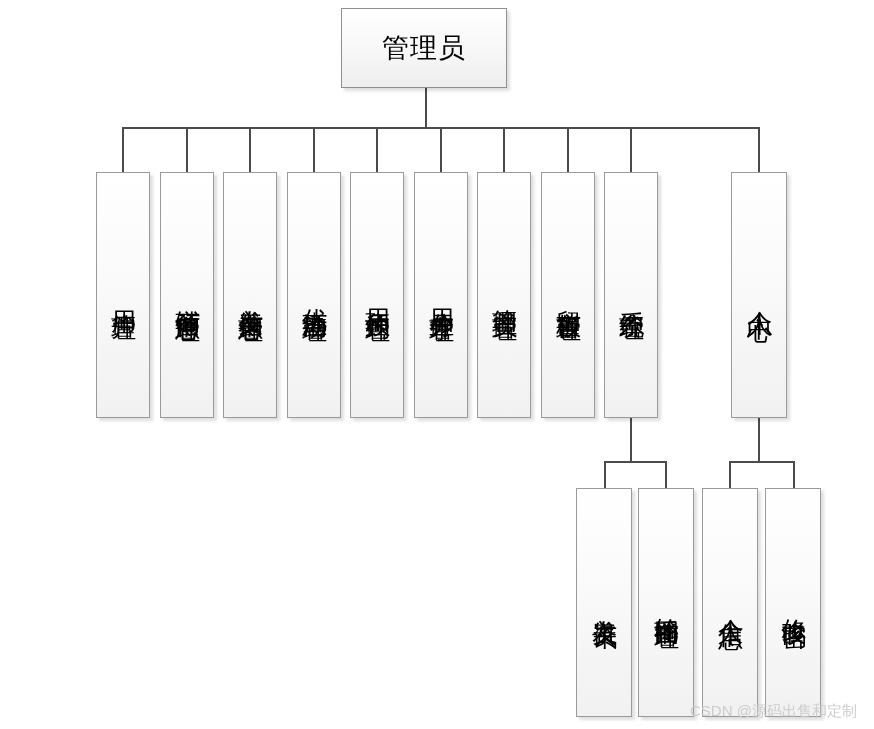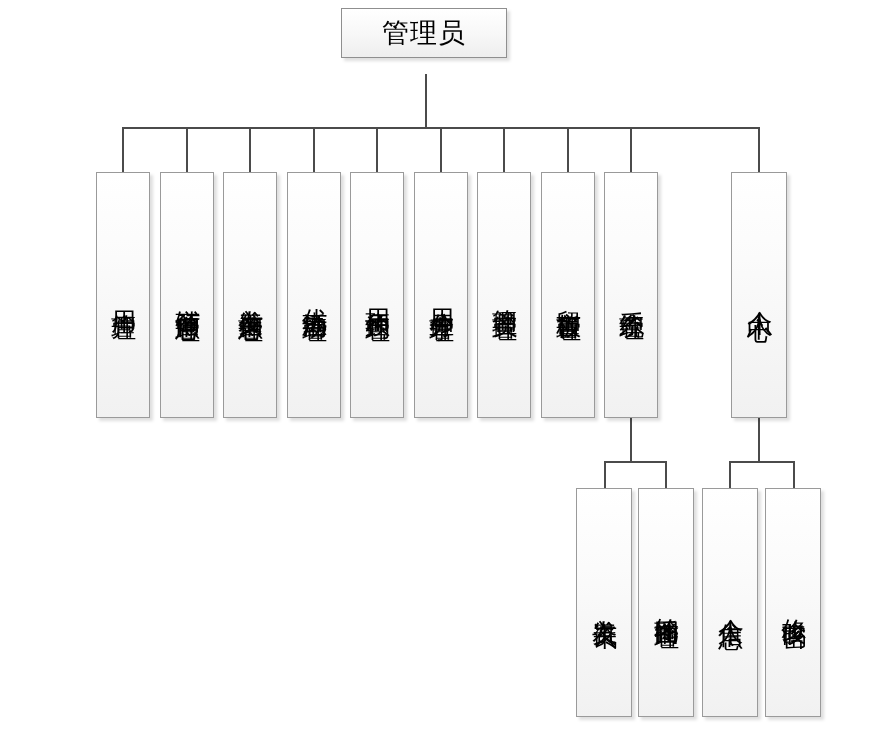--- a/index.html
+++ b/index.html
@@ -78,21 +78,21 @@
     white-space: nowrap;
     pointer-events: none;
     opacity: 0.92;
   }
 </style>
 </head>
 <body>
 
 <div id="canvas">
 
-  <div class="node root" style="left:341px; top:8px; width:166px; height:50px;">
+  <div class="node root" style="left:341px; top:8px; width:166px; height:80px;">
     <span class="label">管理员</span>
   </div>
 
   <div class="conn-v" style="left:425px; top:74px; height:54px;"></div>
 
   <div class="conn-h" style="left:122px; top:127px; width:638px;"></div>
 
   <div class="conn-v" style="left:122px; top:127px; height:46px;"></div>
   <div class="conn-v" style="left:186px; top:127px; height:46px;"></div>
   <div class="conn-v" style="left:249px; top:127px; height:46px;"></div>
@@ -163,14 +163,15 @@
   </div>
 
   <div class="node vert" style="left:702px; top:488px; width:56px; height:229px;">
     <span class="label">个人信息</span>
   </div>
 
   <div class="node vert" style="left:765px; top:488px; width:56px; height:229px;">
     <span class="label">修改密码</span>
   </div>
 
+  <div class="watermark" style="left:690px; top:702px;">CSDN @源码出售和定制</div>
 
 </div>
 
 </body></html>

